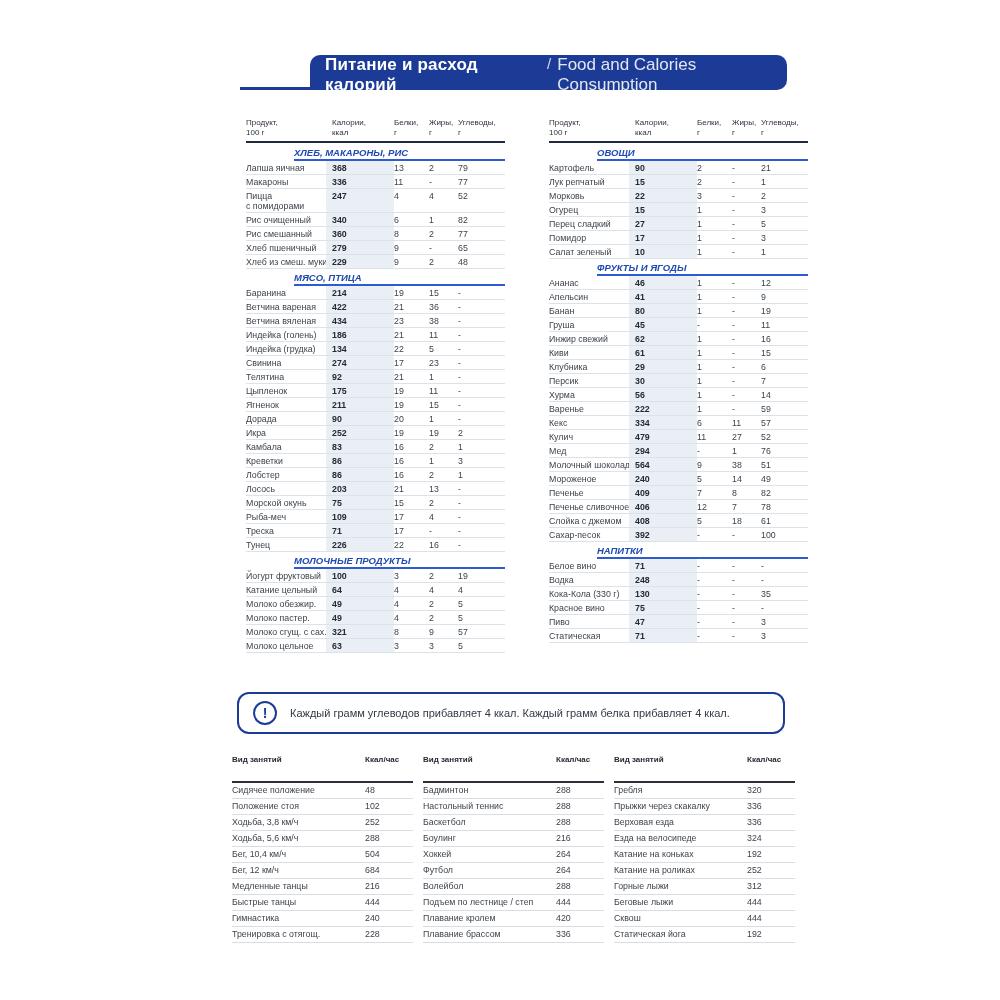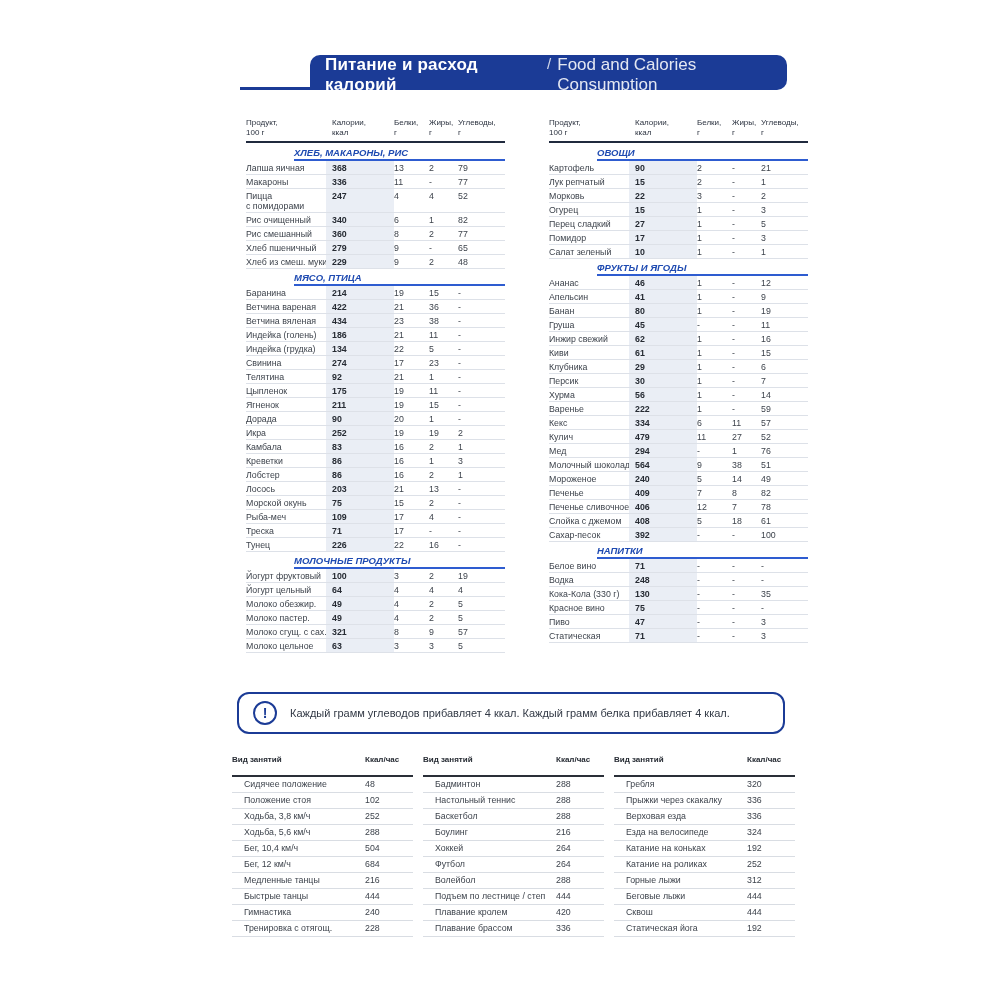--- a/index.html
+++ b/index.html
@@ -35,24 +35,24 @@
     border:2px solid #1b3b96;border-radius:12px;background:#fff;
     display:flex;align-items:center;gap:13px;padding:7px 14px;}
   .note-icon{width:24px;height:24px;box-sizing:border-box;border:2px solid #1b3b96;border-radius:50%;
     color:#1b3b96;font-weight:bold;font-size:14px;display:flex;align-items:center;justify-content:center;flex:none;}
   .note-text{font-size:11px;line-height:15px;color:#333a46;}
 
   
   .activity-area{position:absolute;left:232px;top:755px;display:flex;gap:10px;}
   .atable{width:181px;}
   .ahead{display:grid;grid-template-columns:133px 48px;font-size:8px;line-height:10px;font-weight:bold;
-    color:#262b33;border-bottom:2px solid #2a2f38;padding-bottom:10px;}
+    color:#262b33;border-bottom:2px solid #2a2f38;padding-bottom:16px;}
   .arow{display:grid;grid-template-columns:133px 48px;font-size:8.8px;line-height:10px;color:#3d434c;
     border-bottom:1px solid #d9dde3;padding:2px 0 3px;}
-  .a-name{white-space:pre;margin-left:12px;}
+  .a-name{white-space:pre;}
 </style>
 </head>
 <body>
 
 <div class="page">
 
   <div class="title-bar">
     <div class="title-line"></div>
     <div class="title-box">
       <span class="t-ru">Питание и расход калорий</span>
@@ -256,21 +256,21 @@
         </div>
         <div class="fsec-title">МОЛОЧНЫЕ ПРОДУКТЫ</div>
         <div class="frow">
           <div class="fc-name">Йогурт фруктовый</div>
           <div class="fc-kcal">100</div>
           <div class="fc-num">3</div>
           <div class="fc-num">2</div>
           <div class="fc-num">19</div>
         </div>
         <div class="frow">
-          <div class="fc-name">Йогурт цельный</div>
+          <div class="fc-name">Катание цельный</div>
           <div class="fc-kcal">64</div>
           <div class="fc-num">4</div>
           <div class="fc-num">4</div>
           <div class="fc-num">4</div>
         </div>
         <div class="frow">
           <div class="fc-name">Молоко обезжир.</div>
           <div class="fc-kcal">49</div>
           <div class="fc-num">4</div>
           <div class="fc-num">2</div>

